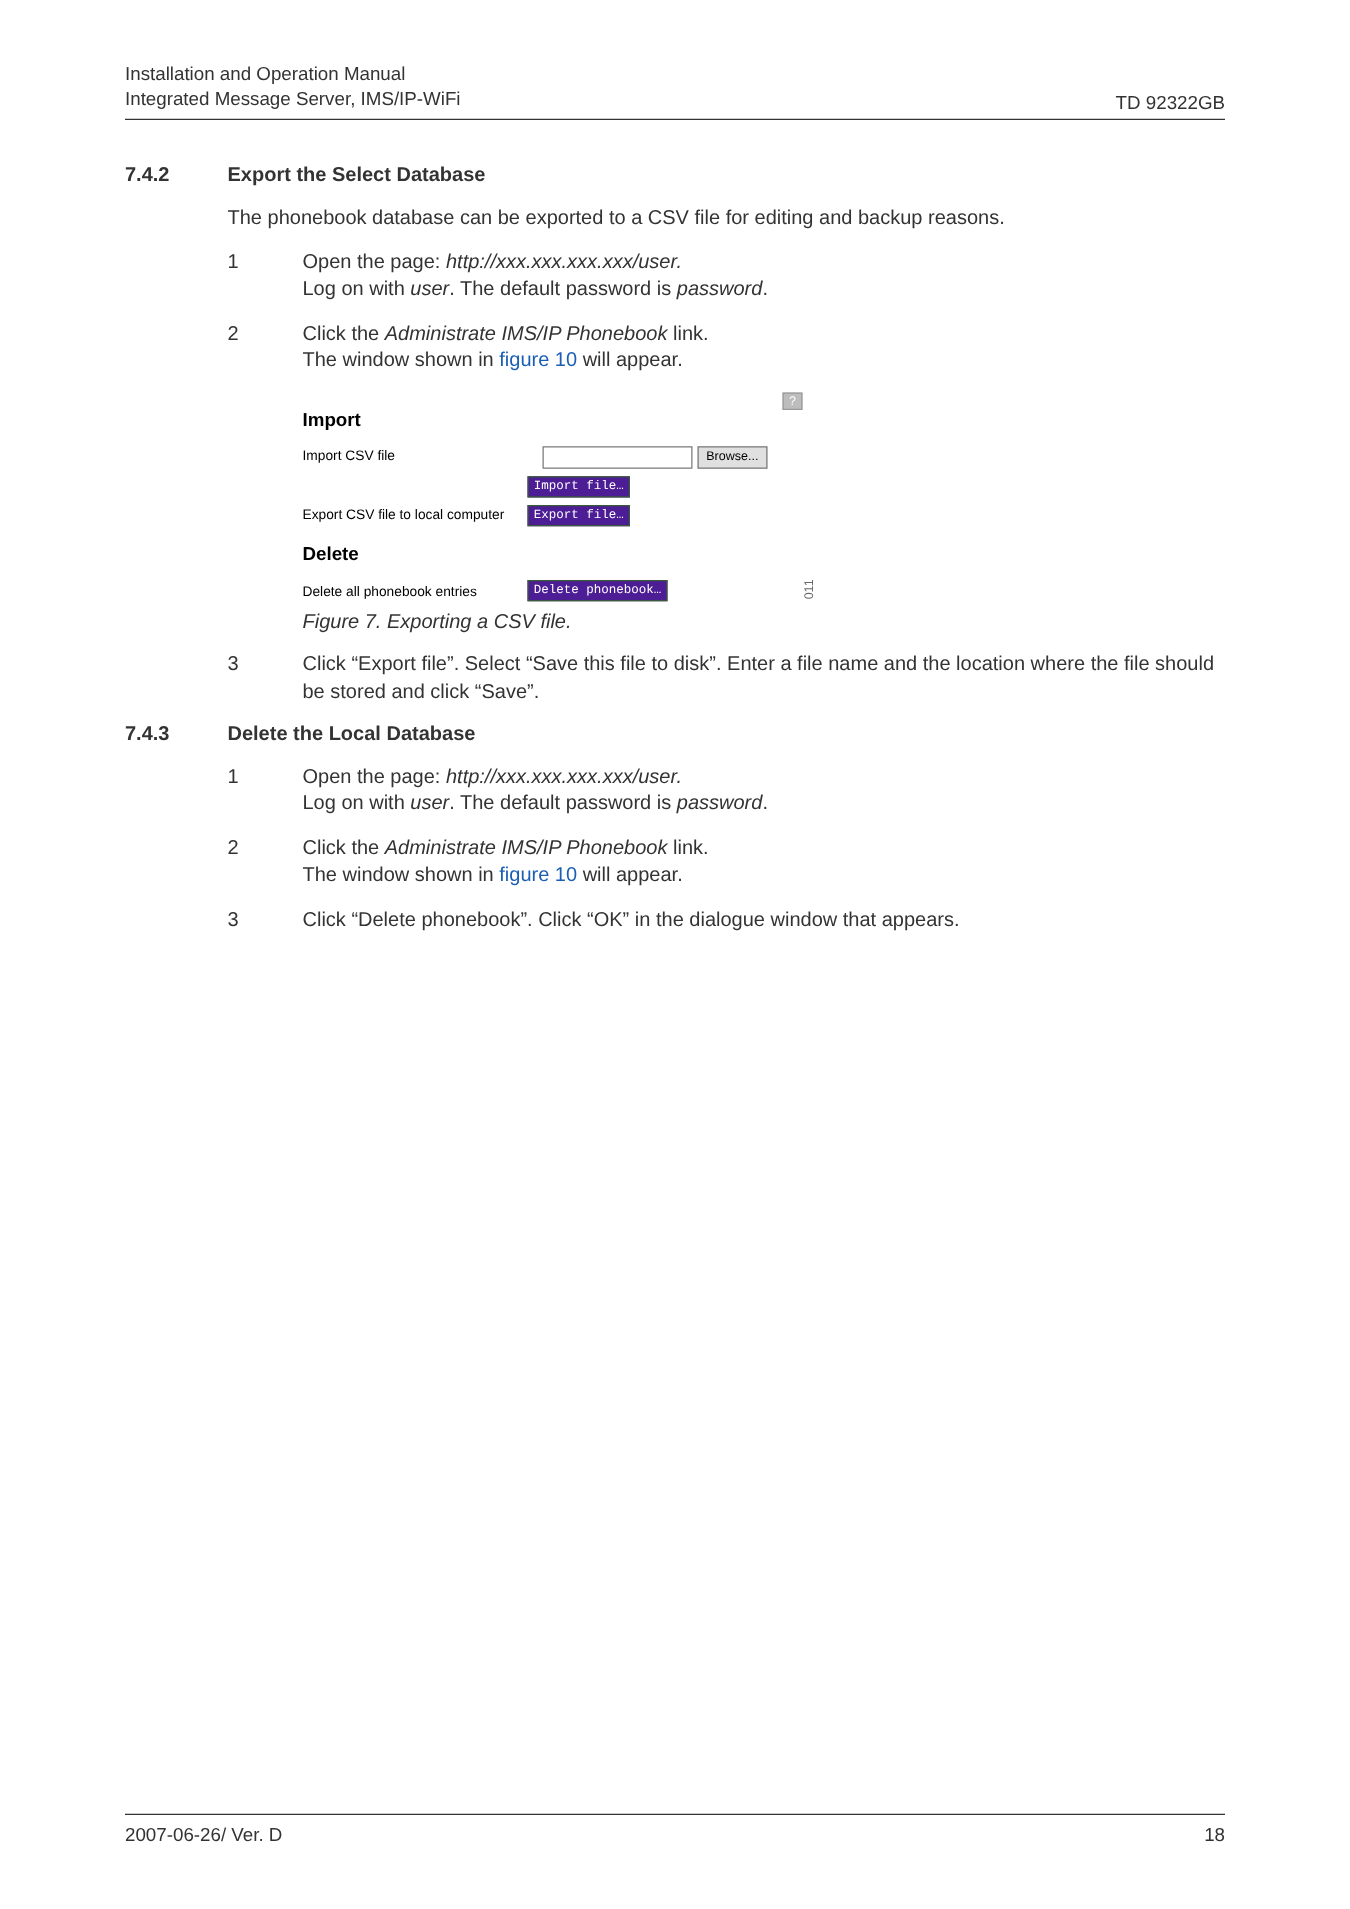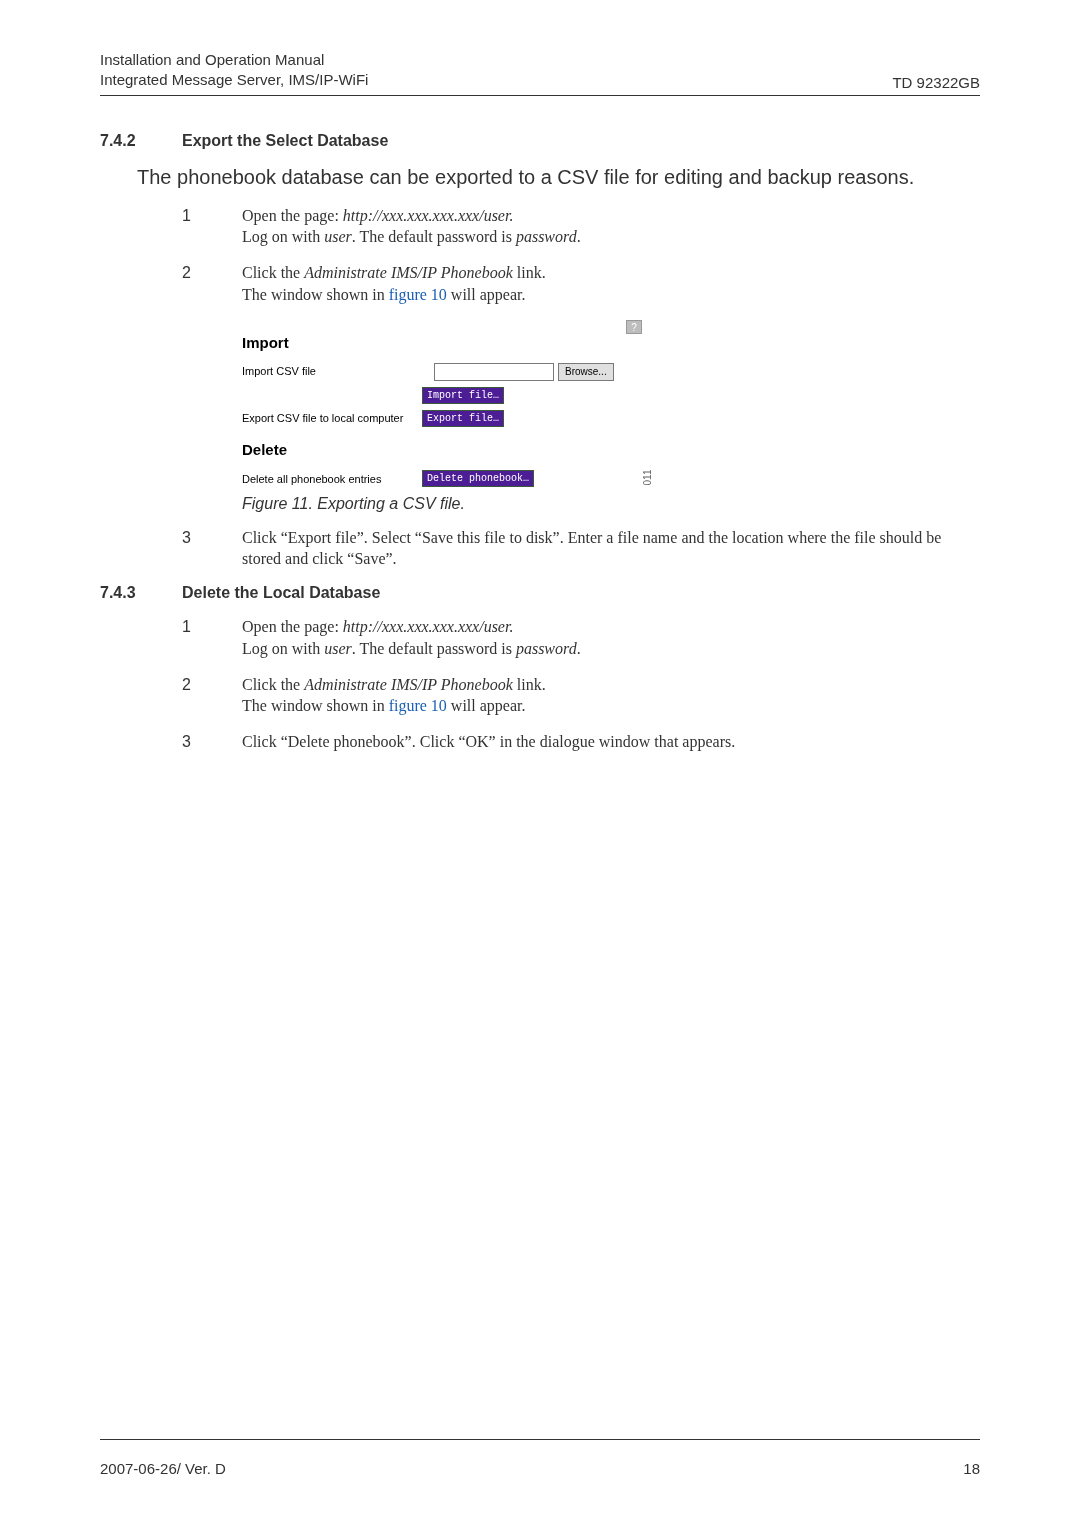--- a/index.html
+++ b/index.html
@@ -41,41 +41,40 @@
     font-weight: bold;
     font-size: 16px;
     margin-bottom: 14px;
     display: flex;
   }
   .section-heading .num {
     width: 82px;
     display: inline-block;
   }
   .body-text {
-    font-size: 20px;
-    margin-left: 37px;
+    font-size: 16px;
+    margin-left: 82px;
     margin-bottom: 14px;
     line-height: 1.35;
   }
   .step-list {
     margin-left: 82px;
   }
   .step {
     display: flex;
     margin-bottom: 14px;
     line-height: 1.36;
     font-size: 16px;
   }
   .step-num {
     width: 60px;
     flex-shrink: 0;
   }
   .step-text {
     flex: 1;
-    font-family: Liberation Serif, serif;
   }
   .italic { font-style: italic; }
   .link-blue { color: #1a5fb4; }
   .figure-block {
     margin-left: 142px;
     margin-top: 6px;
     margin-bottom: 6px;
   }
   .figure-img {
     width: 410px;
@@ -159,21 +158,21 @@
     font-size: 16px;
     margin-top: 6px;
     margin-bottom: 14px;
   }
   .footer {
     position: absolute;
     bottom: 50px;
     left: 100px;
     right: 100px;
     border-top: 1px solid #333;
-    padding-top: 20px;
+    padding-top: 8px;
     font-size: 15px;
     display: flex;
     justify-content: space-between;
   }
 </style>
 </head>
 <body>
 
 <div class="page">
 
@@ -235,21 +234,21 @@
         <span class="fig-green-btn">Export file…</span>
       </div>
 
       <div class="fig-heading">Delete</div>
       <div class="fig-bottom-row">
         <div class="fig-label">Delete all phonebook entries</div>
         <span class="fig-green-btn">Delete phonebook…</span>
       </div>
       <div class="fig-side-note">011</div>
     </div>
-    <div class="figure-caption">Figure 11. Exporting a CSV file.</div>
+    <div class="figure-caption">Figure 7. Exporting a CSV file.</div>
   </div>
 
   <div class="step-list">
 
     <div class="step">
       <div class="step-num">3</div>
       <div class="step-text">Click “Export file”. Select “Save this file to disk”. Enter a file name and the location where the file should be stored and click “Save”.</div>
     </div>
   </div>
 

